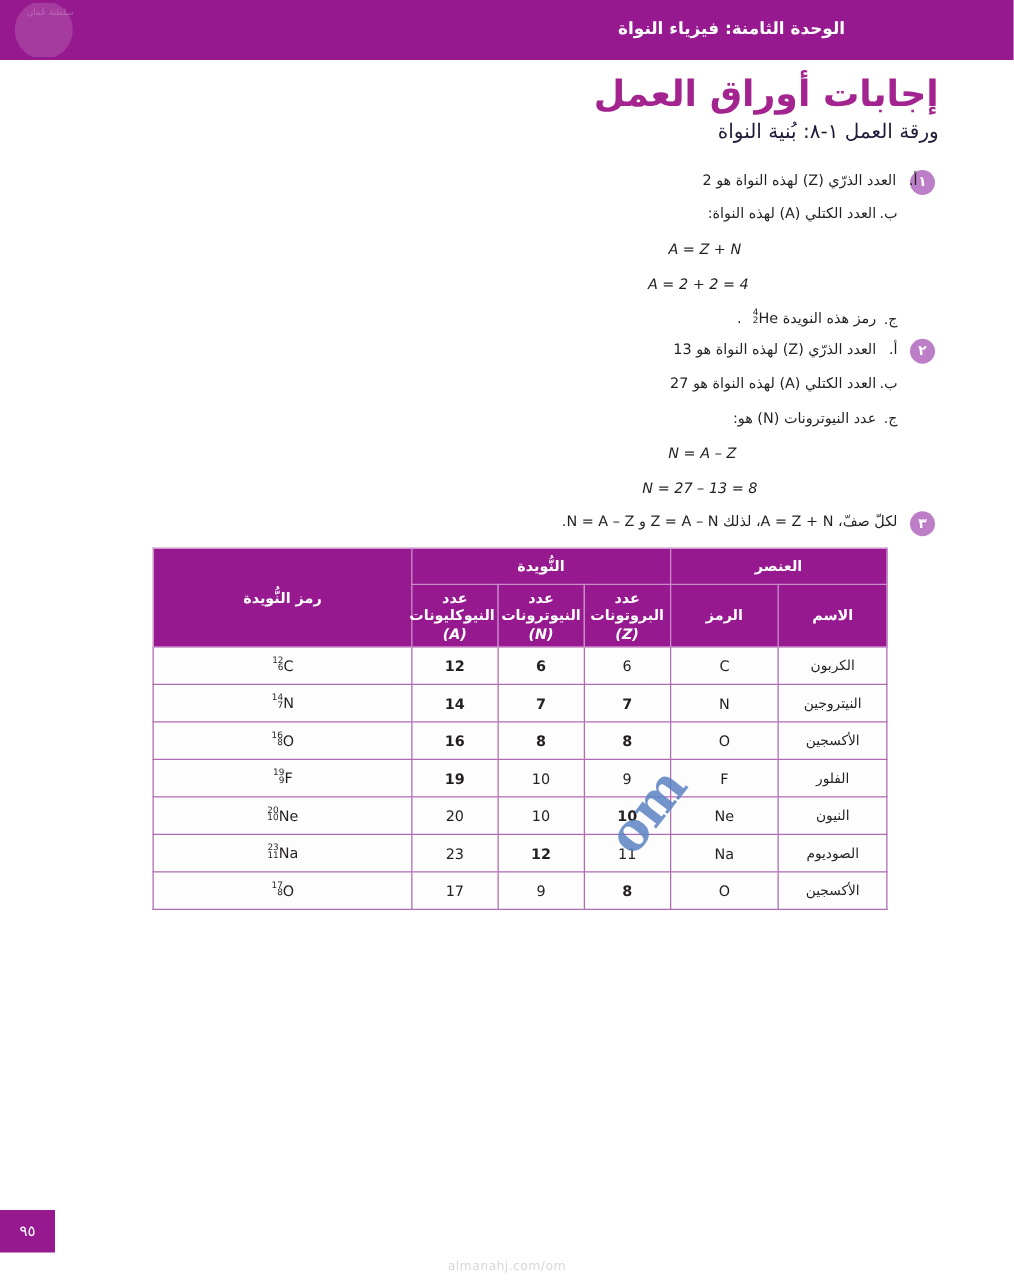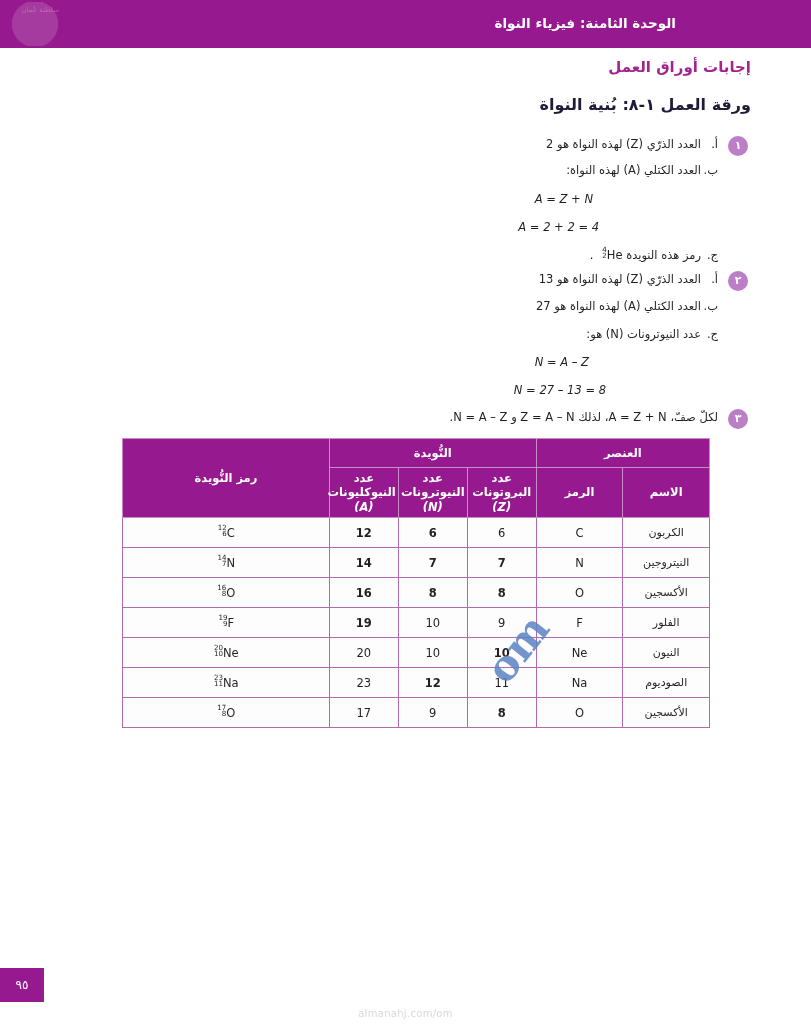--- a/index.html
+++ b/index.html
@@ -57,32 +57,32 @@
     white-space: nowrap;
     margin-left: 44px;
   }
 
   
   .page-title {
     position: absolute;
     top: 58px;
     right: 60px;
     color: #a4248f;
-    font-size: 15px;
+    font-size: 29px;
     font-weight: bold;
     letter-spacing: -0.3px;
     white-space: nowrap;
   }
   .worksheet-title {
     position: absolute;
     top: 95px;
     right: 60px;
     color: #1d1d3a;
     font-size: 16px;
-    font-weight: bold;
+    font-weight: normal;
     white-space: nowrap;
   }
 
   
   .qnum {
     position: absolute;
     width: 20px; height: 20px;
     border-radius: 50%;
     background: #bd7ec8;
     color: #ffffff;
@@ -231,21 +231,21 @@
 
 <div class="header-bar"></div>
 <div class="header-logo"></div>
 <div class="header-logo-mark">سلطنة عُمان</div>
 <div class="header-title">الوحدة الثامنة: فيزياء النواة</div>
 
 <div class="page-title">إجابات أوراق العمل</div>
 <div class="worksheet-title">ورقة العمل ١-٨: بُنية النواة</div>
 
 <div class="qnum" style="top:136px; right:63px;">١</div>
-<div class="ans-line" style="top:137px; right:93px;">
+<div class="ans-line" style="top:137px; right:77px;">
   <span class="lbl">أ.</span><span>العدد الذرّي (Z) لهذه النواة هو 2</span>
 </div>
 <div class="ans-line" style="top:163px; right:93px;">
   <span class="lbl">ب.</span><span>العدد الكتلي (A) لهذه النواة:</span>
 </div>
 <div class="eq" style="top:192px; right:218px;">A = Z + N</div>
 <div class="eq" style="top:220px; right:212px;">A = 2 + 2 = 4</div>
 <div class="ans-line" style="top:247px; right:93px;">
   <span class="lbl">ج.</span><span>رمز هذه النويدة</span>
   <span class="nuclide"><span class="pre"><sup>4</sup><sub>2</sub></span><span>He</span></span>

